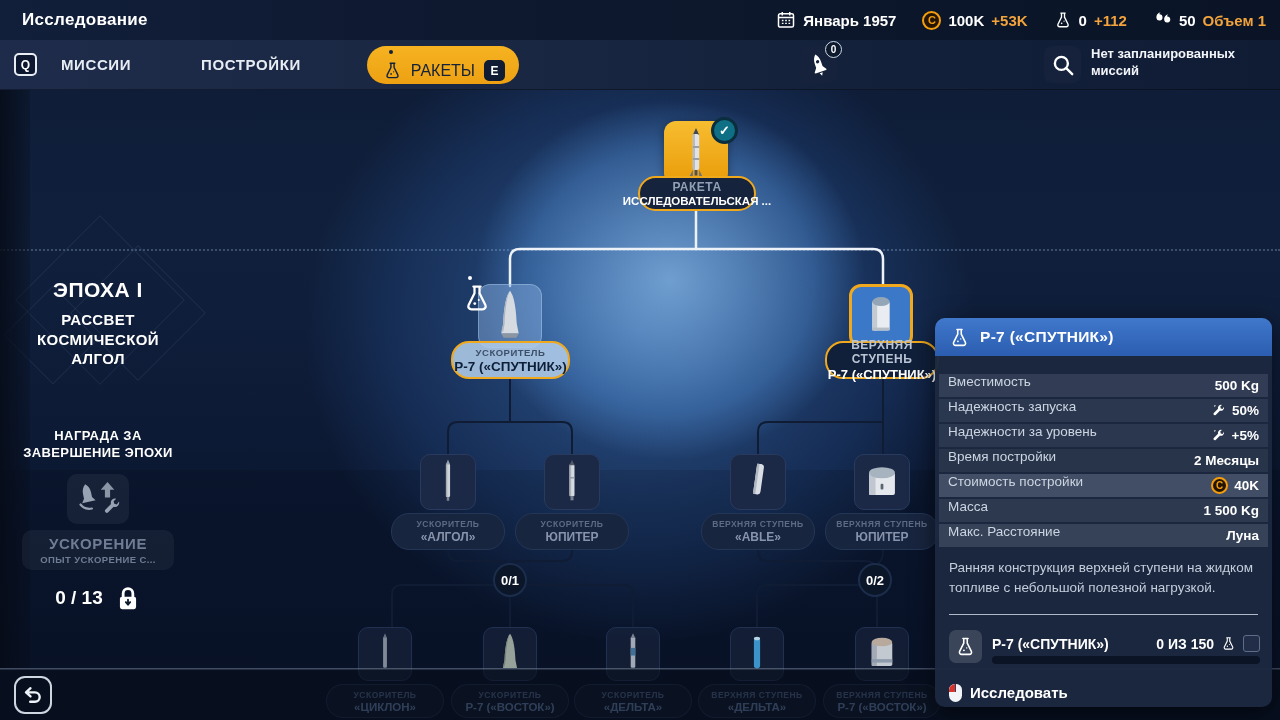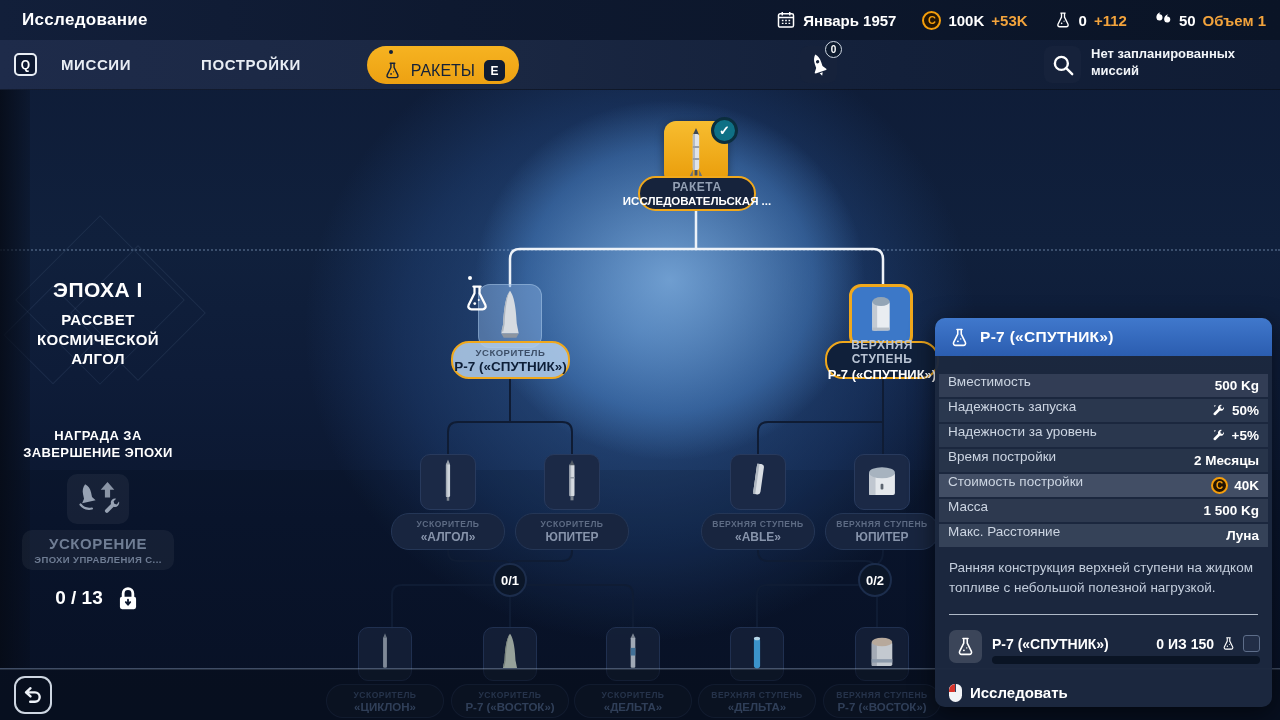--- a/index.html
+++ b/index.html
@@ -247,21 +247,21 @@
     <div class="era-title">ЭПОХА I</div>
     <div class="era-sub" style="width:150px;margin-left:23px;">РАССВЕТ КОСМИЧЕСКОЙ АЛГОЛ</div>
     <div class="era-reward-h" style="width:170px;margin-left:13px;">НАГРАДА ЗА ЗАВЕРШЕНИЕ ЭПОХИ</div>
     <div class="era-icon">
       <svg width="50" height="40">
           <use href="#i-reward"></use>
         </svg>
     </div>
     <div class="era-pill">
       <div class="l1">УСКОРЕНИЕ</div>
-      <div class="l2">ЭПОХИ УПРАВЛЕНИЯ С...</div>
+      <div class="l2">ОПЫТ УСКОРЕНИЕ С...</div>
     </div>
     <div class="era-prog">
       <span>0 / 13</span>
       <svg width="26" height="28" style="color:#fff;">
           <use href="#i-lock"></use>
         </svg>
     </div>
   </div>
 
   <svg class="conn" width="1280" height="720">

